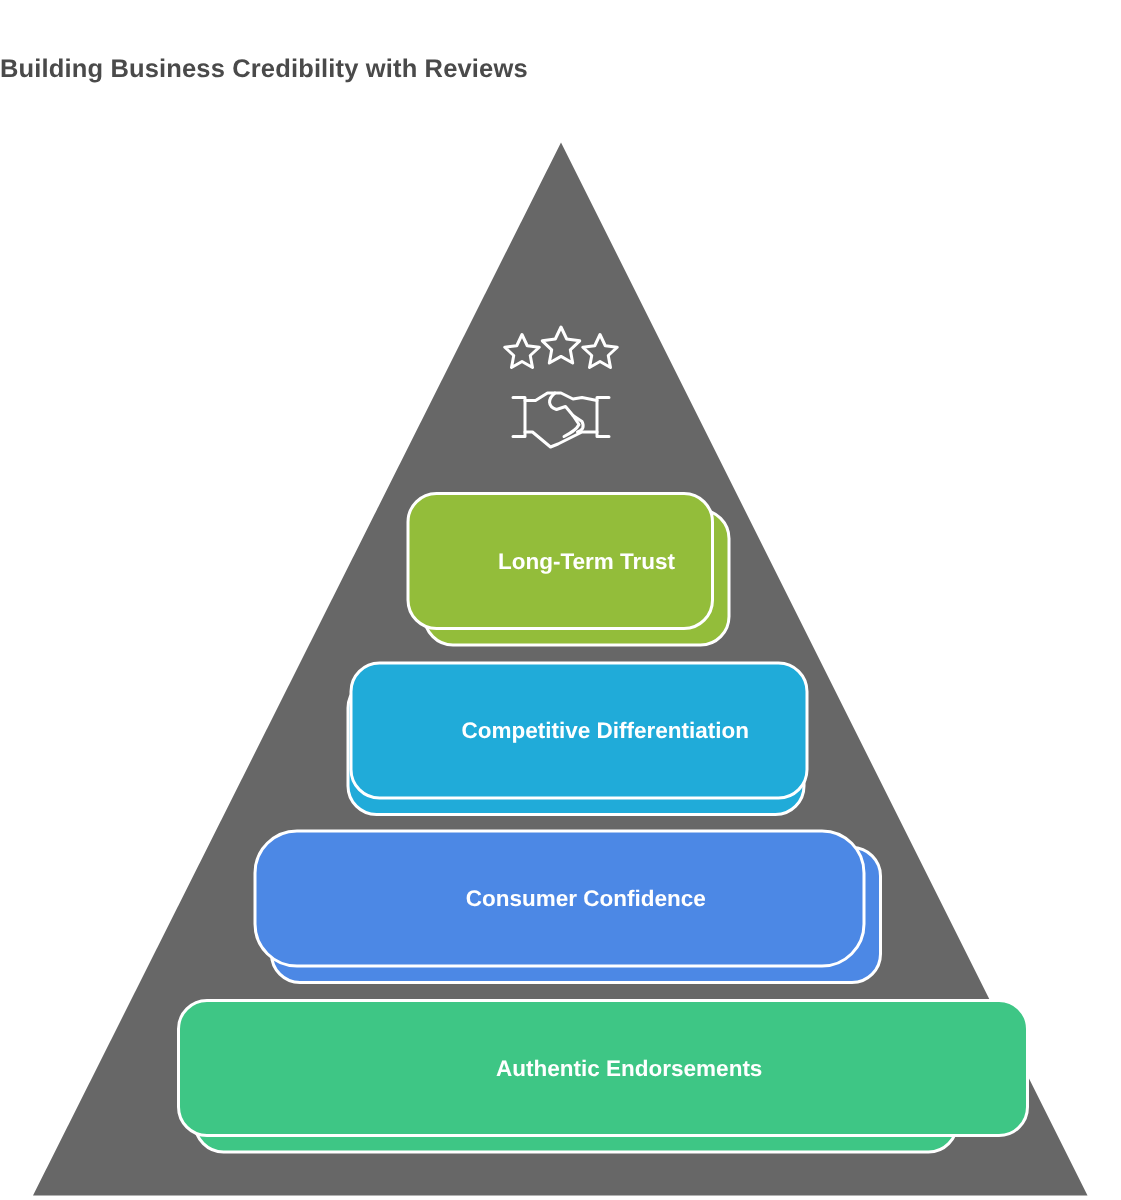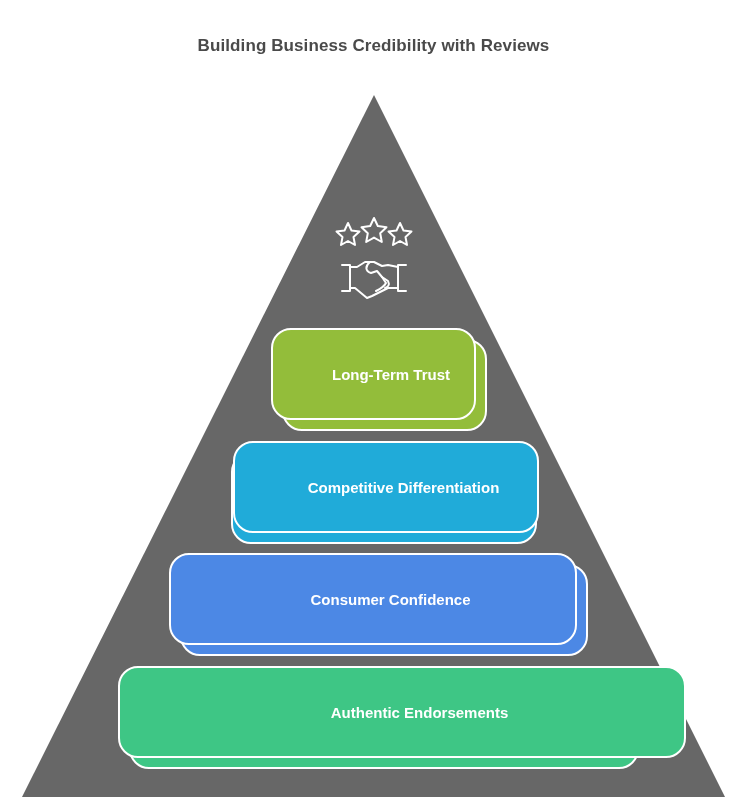--- a/index.html
+++ b/index.html
@@ -12,21 +12,20 @@
       height: 800px;
       position: relative;
       overflow: hidden;
       font-family: "Liberation Sans", "DejaVu Sans", sans-serif;
     }
     .title {
       position: absolute;
       left: 0;
       top: 36px;
       width: 747px;
-      text-align: center;
       font-size: 17px;
       font-weight: bold;
       color: #4a4a4a;
       letter-spacing: 0.1px;
     }
     svg.pyramid {
       position: absolute;
       left: 0;
       top: 0;
       width: 747px;
@@ -116,21 +115,21 @@
 
 <div class="tier" id="tier-1">
   <div class="back" style="background: rgb(32, 171, 217); border-color: rgb(255, 255, 255);"></div>
   <div class="front" style="background: rgb(32, 171, 217); border-color: rgb(255, 255, 255);">
     <span class="label">Competitive Differentiation</span>
   </div>
 </div>
 
 <div class="tier" id="tier-2">
   <div class="back" style="background: rgb(76, 136, 229); border-color: rgb(255, 255, 255);"></div>
-  <div class="front" style="background: rgb(76, 136, 229); border-color: rgb(255, 255, 255);">
+  <div class="front" style="background: rgb(76, 136, 229); border-color: rgb(255, 255, 255); border-radius: 29px;">
     <span class="label">Consumer Confidence</span>
   </div>
 </div>
 
 <div class="tier" id="tier-3">
   <div class="back" style="background: rgb(62, 198, 133); border-color: rgb(255, 255, 255);"></div>
   <div class="front" style="background: rgb(62, 198, 133); border-color: rgb(255, 255, 255);">
     <span class="label">Authentic Endorsements</span>
   </div>
 </div>

